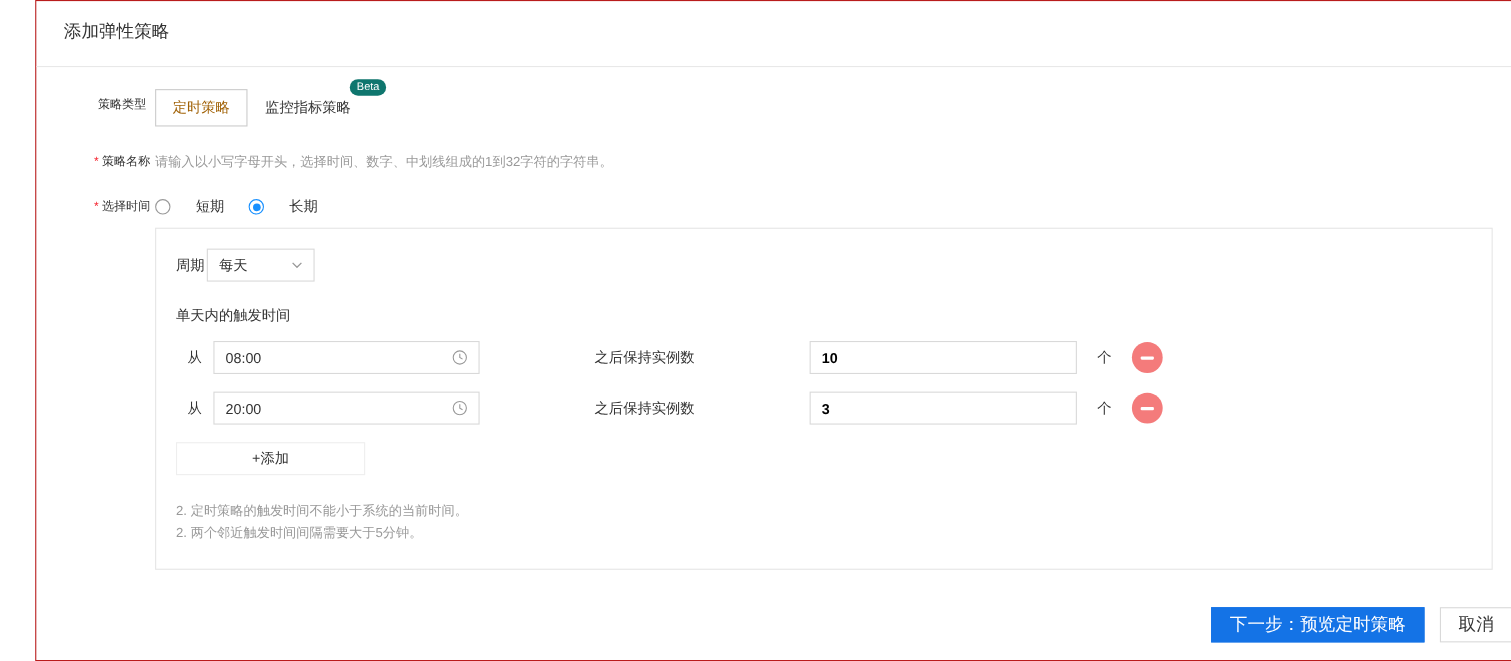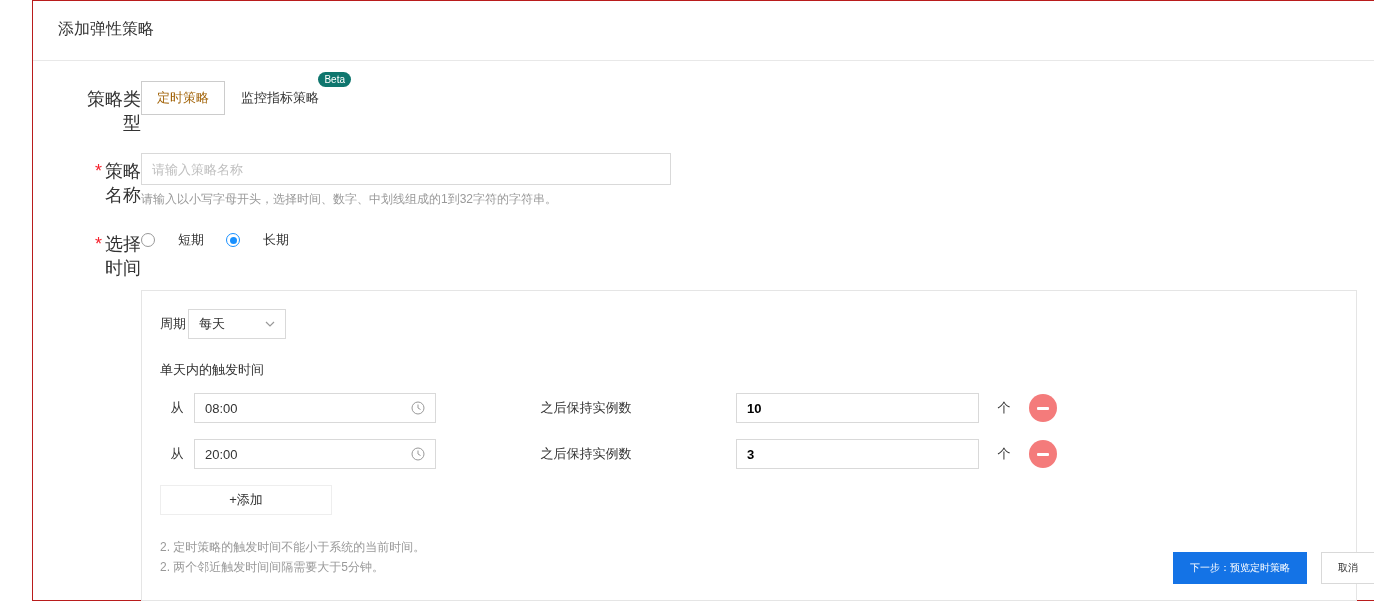--- a/index.html
+++ b/index.html
@@ -26,23 +26,23 @@
     .body-area {
       padding: 20px 48px 0 48px;
     }
     .row {
       display: flex;
       align-items: flex-start;
       margin-bottom: 18px;
     }
     .label-col {
       width: 60px;
-      text-align: right;
+      text-align: center;
       padding-top: 6px;
-      font-size: 18px;
+      font-size: 11px;
       color: #333;
       flex-shrink: 0;
       position: relative;
     }
     .required {
       color: #f5222d;
       margin-right: 3px;
     }
     .field-col {
       flex: 1;
@@ -229,21 +229,21 @@
     .footer {
       position: absolute;
       bottom: 16px;
       right: 30px;
       display: flex;
       gap: 14px;
     }
     .btn {
       height: 32px;
       padding: 0 16px;
-      font-size: 10px;
+      font-size: 16px;
       border: 1px solid #d9d9d9;
       background: #fff;
       cursor: pointer;
       display: flex;
       align-items: center;
       font-family: Liberation Mono, monospace;
     }
     .btn.primary {
       background: #1473e6;
       border-color: #1473e6;
@@ -270,21 +270,20 @@
           </div>
         </div>
       </div>
     </div>
 
     <div class="row">
       <div class="label-col">
         <span class="required">*</span><span>策略名称</span>
       </div>
       <div class="field-col">
-        <input type="text" class="text-input" placeholder="请输入策略名称" style="">
         <div class="hint">请输入以小写字母开头，选择时间、数字、中划线组成的1到32字符的字符串。</div>
       </div>
     </div>
 
     <div class="row" style="margin-bottom:10px;">
       <div class="label-col">
         <span class="required">*</span><span>选择时间</span>
       </div>
       <div class="field-col">
         <div class="radios" style="padding-top:5px;">

